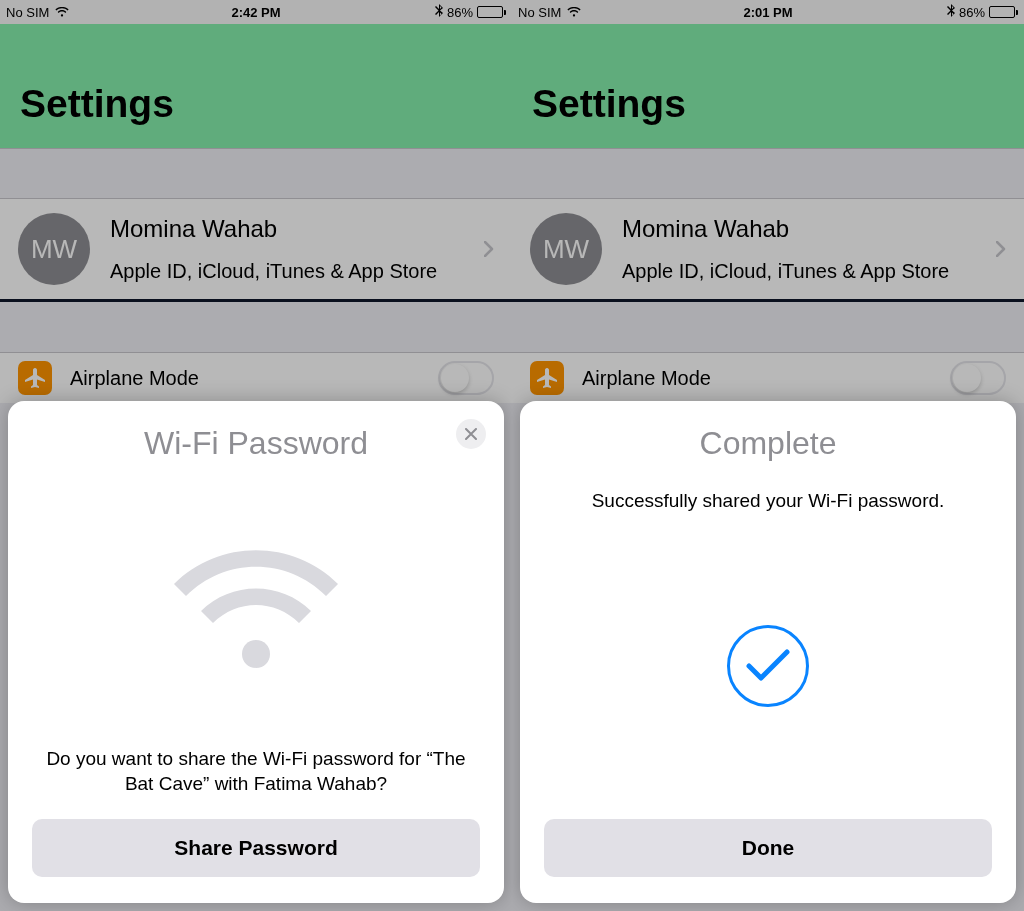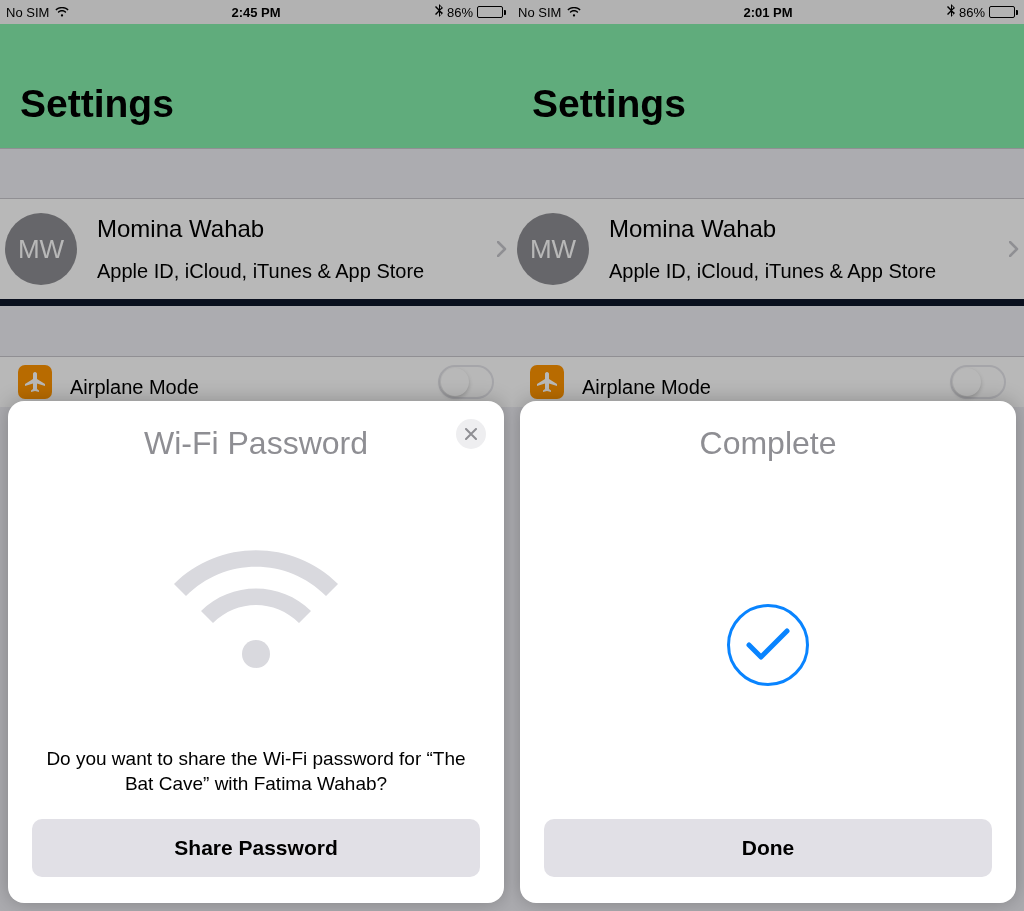--- a/index.html
+++ b/index.html
@@ -62,23 +62,23 @@
     }
     .spacer-gray {
       height: 50px;
       background: #efeff4;
       border-top: 1px solid #c8c7cc;
     }
     .row {
       background: #fff;
       display: flex;
       align-items: center;
-      padding: 14px 5px;
+      padding: 14px 18px;
       border-top: 1px solid #c8c7cc;
-      border-bottom: 7px solid #0f172a;
+      border-bottom: 3px solid #0f172a;
       position: relative;
     }
     .avatar {
       width: 72px;
       height: 72px;
       border-radius: 50%;
       background: #8e8e93;
       color: #fff;
       display: flex;
       align-items: center;
@@ -104,21 +104,21 @@
       color: #c7c7cc;
       font-size: 24px;
     }
     .spacer-gray2 {
       height: 50px;
       background: #efeff4;
     }
     .airplane-row {
       background: #fff;
       display: flex;
-      align-items: flex-end;
+      align-items: center;
       padding: 8px 18px;
       border-top: 1px solid #c8c7cc;
     }
     .airplane-icon {
       width: 34px;
       height: 34px;
       border-radius: 7px;
       background: #ff9500;
       display: flex;
       align-items: center;
@@ -264,21 +264,21 @@
 <div class="phone">
   <div class="status-bar">
     <div class="status-left">
       <span>No SIM</span>
       <span class="wifi-mini">
         <svg width="14" height="10" viewBox="0 0 14 10">
             <path d="M7 9.5c.6 0 1.1-.5 1.1-1.1S7.6 7.3 7 7.3s-1.1.5-1.1 1.1S6.4 9.5 7 9.5zM3.7 5.9c1.8-1.8 4.8-1.8 6.6 0l1-1c-2.4-2.4-6.2-2.4-8.6 0l1 1zM1.4 3.6c3.1-3.1 8.1-3.1 11.2 0l1-1C10 -1 4 -1 .4 2.6l1 1z" fill="#000"></path>
           </svg>
       </span>
     </div>
-    <div class="status-center">2:45 PM</div>
+    <div class="status-center">2:42 PM</div>
     <div class="status-right">
       <span>
         <svg width="8" height="13" viewBox="0 0 8 13">
             <path d="M4 0v5L1 2 0 3l3.5 3.5L0 10l1 1 3-3v5l4-4-3-2.5L8 4 4 0zm1 2l1.5 1.5L5 5V2zm0 6.5L6.5 10 5 11.5v-3z" fill="#000"></path>
           </svg>
       </span>
       <span>86%</span>
       <span class="battery-wrap">
         <span class="battery-body"><span class="battery-fill"></span></span>
         <span class="battery-tip"></span>
@@ -385,20 +385,21 @@
         </svg>
     </div>
     <div class="airplane-label">Airplane Mode</div>
     <div class="toggle"></div>
   </div>
 
   <div class="dim-overlay"></div>
 
   <div class="card">
     <div class="card-title">Complete</div>
+    <div class="sub-success">Successfully shared your Wi-Fi password.</div>
     <div class="check-wrap">
       <div class="check-circle">
         <svg width="46" height="36" viewBox="0 0 46 36">
             <path d="M4 18 l12 12 L42 4" stroke="#0984ff" stroke-width="5" fill="none" stroke-linecap="round" stroke-linejoin="round"></path>
           </svg>
       </div>
     </div>
     <div class="action-button">Done</div>
   </div>
 </div>

